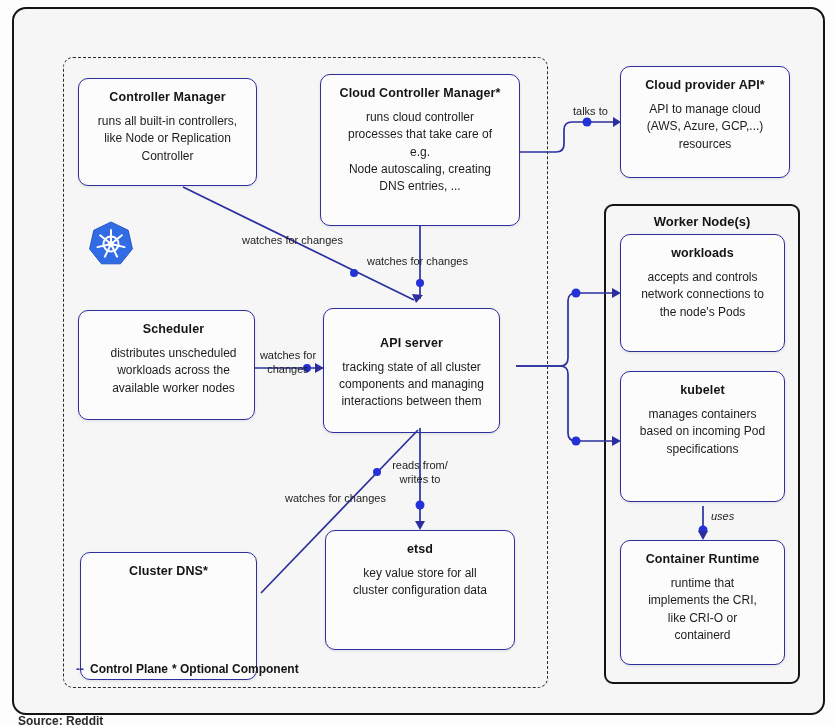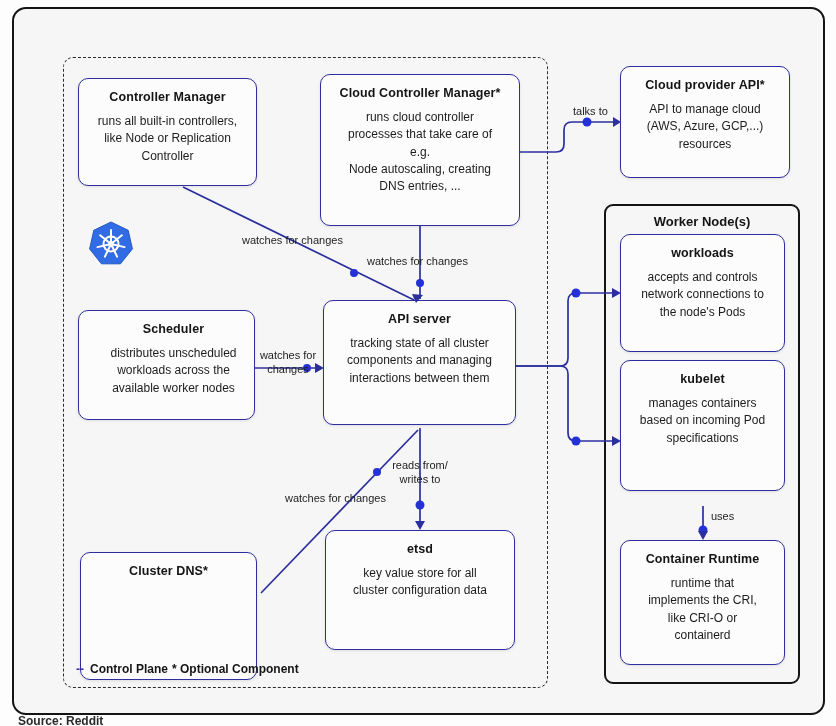--- a/index.html
+++ b/index.html
@@ -87,21 +87,21 @@
 resources</div>
   </div>
 
   <div class="node-box" style="left:78px; top:310px; width:177px; height:110px;padding-left:20px;">
     <div class="node-title">Scheduler</div>
     <div class="node-body">distributes unscheduled
 workloads across the
 available worker nodes</div>
   </div>
 
-  <div class="node-box" style="left:323px; top:300px; width:193px; height:125px;">
+  <div class="node-box" style="left:323px; top:308px; width:177px; height:125px;justify-content:center;">
     <div class="node-title">API server</div>
     <div class="node-body">tracking state of all cluster
 components and managing
 interactions between them</div>
   </div>
 
   <div class="node-box" style="left:80px; top:552px; width:177px; height:128px;">
     <div class="node-title">Cluster DNS*</div>
   </div>
 
@@ -111,21 +111,21 @@
 cluster configuration data</div>
   </div>
 
   <div class="node-box" style="left:620px; top:234px; width:165px; height:118px;">
     <div class="node-title">workloads</div>
     <div class="node-body">accepts and controls
 network connections to
 the node's Pods</div>
   </div>
 
-  <div class="node-box" style="left:620px; top:360px; width:165px; height:131px;border-radius:10px;">
+  <div class="node-box" style="left:620px; top:371px; width:165px; height:131px;border-radius:10px;">
     <div class="node-title">kubelet</div>
     <div class="node-body">manages containers
 based on incoming Pod
 specifications</div>
   </div>
 
   <div class="node-box" style="left:620px; top:540px; width:165px; height:125px;">
     <div class="node-title">Container Runtime</div>
     <div class="node-body">runtime that
 implements the CRI,
@@ -183,21 +183,21 @@
   </svg>
 
   <span class="conn-label" style="left:573px; top:105px;">talks to</span>
   <span class="conn-label" style="left:242px; top:234px;">watches for changes</span>
   <span class="conn-label" style="left:367px; top:255px;">watches for changes</span>
   <span class="conn-label center" style="left:256px; top:349px; width:64px;">watches for
 changes</span>
   <span class="conn-label center" style="left:384px; top:459px; width:72px;">reads from/
 writes to</span>
   <span class="conn-label" style="left:285px; top:492px;">watches for changes</span>
-  <span class="conn-label" style="left:711px; top:510px;">uses</span>
+  <span class="conn-label" style="left:711px; top:510px;font-style:italic;">uses</span>
 
   <div class="legend">
     <span><span class="dash-marker">--</span><span>Control Plane</span></span>
     <span>* Optional Component</span>
   </div>
 
   <div class="caption">Source: Reddit</div>
 </div>
 
 </body></html>

